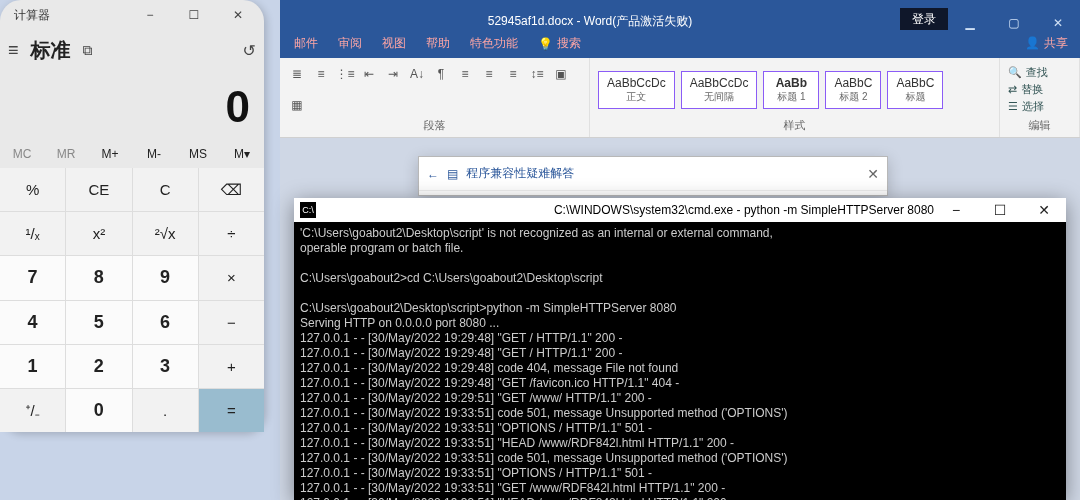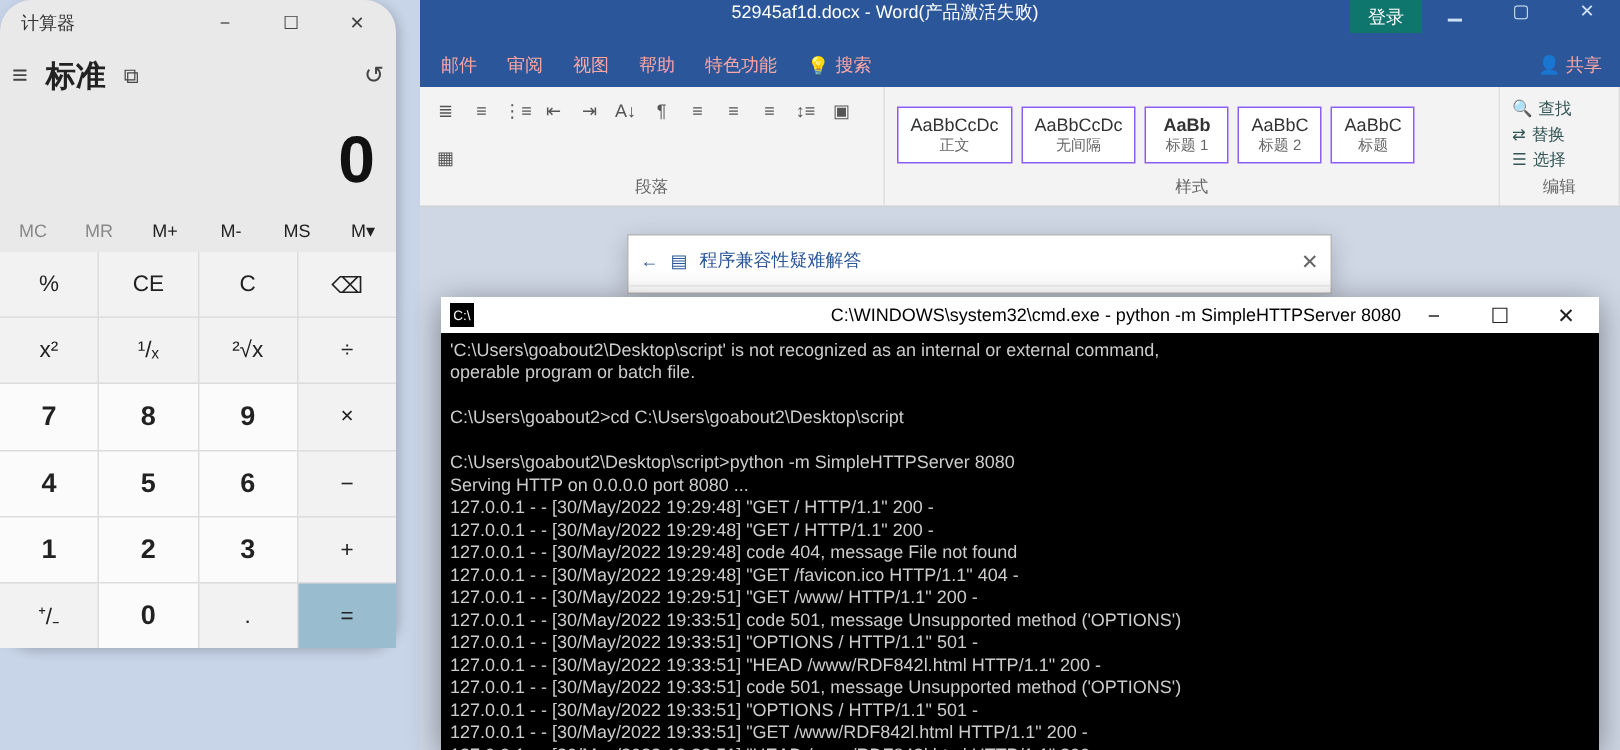--- a/index.html
+++ b/index.html
@@ -20,23 +20,23 @@
   .calc-mem { display: flex; height: 28px; }
   .calc-mem div { flex: 1; text-align: center; font-size: 12px; color: #888; line-height: 28px; }
   .calc-mem div.on { color: #222; }
   .calc-grid { flex: 1; display: grid; grid-template-columns: repeat(4,1fr); grid-auto-rows: 1fr; gap: 1px; background: #ddd; }
   .calc-grid button { border: none; font-size: 15px; background: #f2f2f2; color: #222; cursor: pointer; }
   .calc-grid button.num { background: #fbfbfb; font-size: 18px; font-weight: 600; }
   .calc-grid button.eq { background: #99bccf; }
 
   
   .word { position: absolute; left: 280px; right: 0; top: 0; bottom: 0; background: #fff; }
-  .word-title { height: 30px; background: #2b579a; color: #fff; display: flex; align-items: flex-start; font-size: 12px; }
+  .word-title { height: 30px; background: #2b579a; color: #fff; display: flex; align-items: flex-end; font-size: 12px; }
   .word-title .doc { flex: 1; text-align: center; }
-  .word-title .login { background: #0f766e; height: 22px; line-height: 22px; padding: 0 12px; font-size: 12px; }
+  .word-title .login { background: #0f172a; height: 22px; line-height: 22px; padding: 0 12px; font-size: 12px; }
   .word-title .wbtn { width: 44px; text-align: center; font-size: 12px; color: #cfe0f5; }
   .word-tabs { height: 28px; background: #2b579a; color: #fca5a5; display: flex; align-items: flex-end; padding-left: 4px; gap: 0; font-size: 12px; }
   .word-tabs .tab { padding: 6px 10px; cursor: pointer; }
   .word-tabs .search { display: flex; align-items: center; gap: 4px; padding: 6px 10px; }
   .word-tabs .spacer { flex: 1; }
   .word-tabs .share { padding: 6px 12px; }
   .word-ribbon { height: 80px; background: #f3f3f3; border-bottom: 1px solid #d0d0d0; display: flex; font-size: 11px; color: #444; }
   .ribbon-group { border-right: 1px solid #e0e0e0; padding: 4px 8px; display: flex; flex-direction: column; }
   .ribbon-group .body { flex: 1; display: flex; align-items: center; gap: 6px; flex-wrap: wrap; }
   .ribbon-group .label { text-align: center; font-size: 11px; color: #666; height: 16px; line-height: 16px; }
@@ -187,22 +187,22 @@
       <div class="on">M+</div>
       <div class="on">M-</div>
       <div class="on">MS</div>
       <div class="on">M▾</div>
     </div>
   <div class="calc-grid" id="calc-grid">
       <button>%</button>
       <button>CE</button>
       <button>C</button>
       <button>⌫</button>
+      <button>¹/ₓ</button>
       <button>x²</button>
-      <button>¹/ₓ</button>
       <button>²√x</button>
       <button>÷</button>
       <button class="num">7</button>
       <button class="num">8</button>
       <button class="num">9</button>
       <button>×</button>
       <button class="num">4</button>
       <button class="num">5</button>
       <button class="num">6</button>
       <button>−</button>

